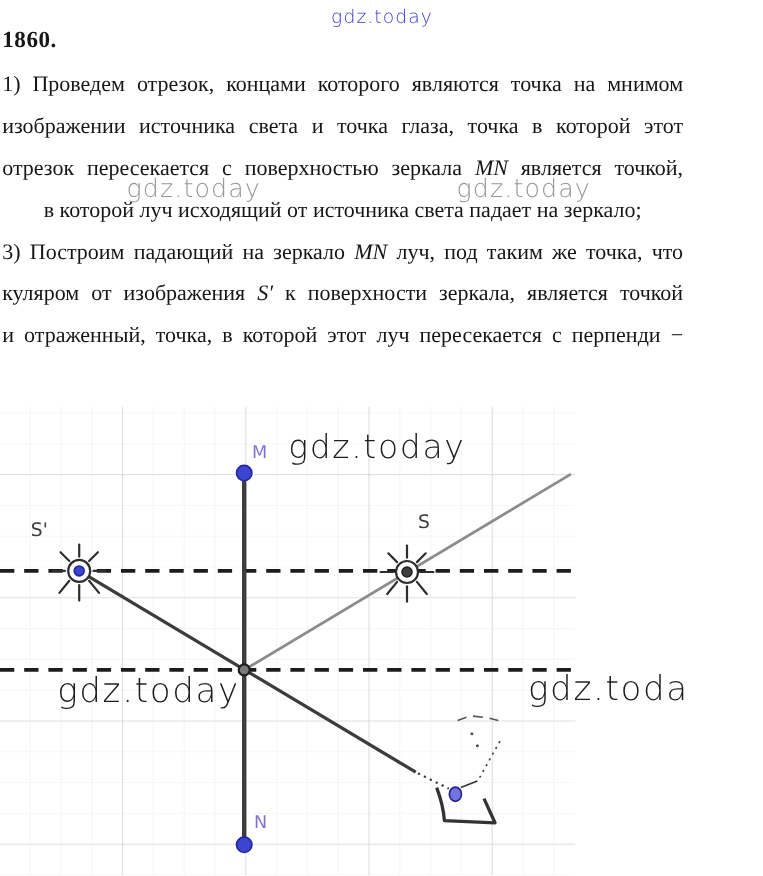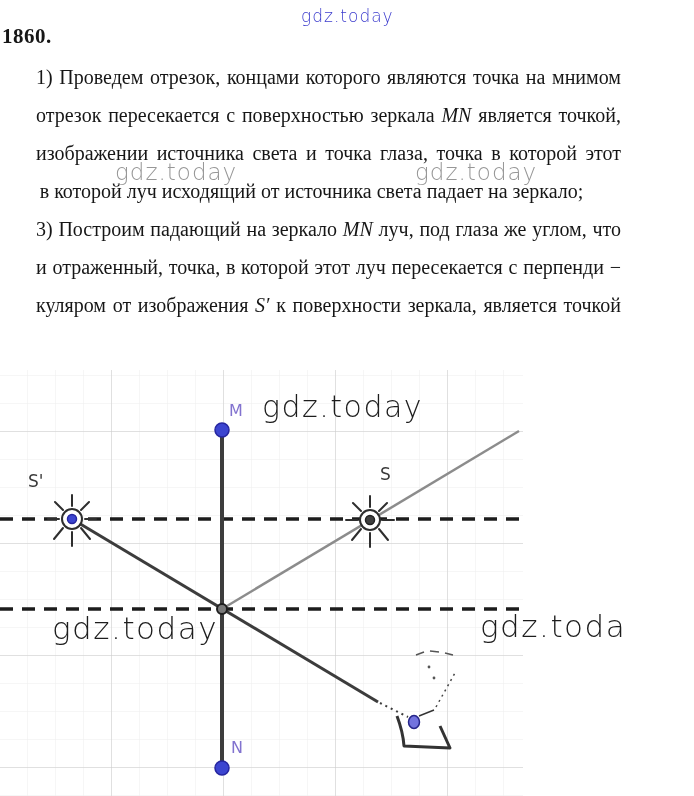--- a/index.html
+++ b/index.html
@@ -38,44 +38,44 @@
   .wm-bottom-left{left:52px;top:610px;font-size:31px;}
   .wm-bottom-right{left:480px;top:608px;font-size:31px;}
   .problem-number{
     position:absolute;left:2px;top:24px;font-size:21px;font-weight:bold;letter-spacing:.5px;
   }
   .solution{position:absolute;left:2px;right:3px;top:58px;}
   .tline{
     font-size:20px;line-height:38px;height:38px;white-space:nowrap;
     text-align:center;color:var(--ink);
   }
-  .tline.j{white-space:normal;text-align:justify;text-align-last:justify;margin-left:34px;}
+  .tline.j{white-space:normal;text-align:justify;text-align-last:justify;}
   .tline .it{font-style:italic;}
   .diagram{position:absolute;left:0;top:368px;}
   svg text{font-family:"DejaVu Sans","Liberation Sans",sans-serif;}
   .lbl-purple{fill:var(--label-purple);font-size:16px;}
   .lbl-gray{fill:var(--label-gray);font-size:17px;}
 </style>
 </head>
 <body>
 
 <div class="page">
 
   <div class="wm wm-top">gdz.today</div>
 
   <div class="problem-number">1860.</div>
 
   <div class="solution">
     <div class="tline j"><span>1) Проведем отрезок, концами которого являются точка на мнимом</span></div>
+    <div class="tline j"><span>изображении источника света и точка глаза, точка в которой этот</span></div>
     <div class="tline j"><span>отрезок пересекается с поверхностью зеркала </span><span class="it">MN</span><span> является точкой,</span></div>
-    <div class="tline j"><span>изображении источника света и точка глаза, точка в которой этот</span></div>
     <div class="tline"><span>в которой луч исходящий от источника света падает на зеркало;</span></div>
-    <div class="tline j"><span>3) Построим падающий на зеркало </span><span class="it">MN</span><span> луч, под глаза же углом, что</span></div>
+    <div class="tline j"><span>3) Построим падающий на зеркало </span><span class="it">MN</span><span> луч, под таким же точка, что</span></div>
+    <div class="tline j"><span>куляром от изображения </span><span class="it">S′</span><span> к поверхности зеркала, является точкой</span></div>
     <div class="tline j"><span>и отраженный, точка, в которой этот луч пересекается с перпенди −</span></div>
-    <div class="tline j"><span>куляром от изображения </span><span class="it">S′</span><span> к поверхности зеркала, является точкой</span></div>
   </div>
 
   <div class="wm wm-gray left">gdz.today</div>
   <div class="wm wm-gray right">gdz.today</div>
 
   <svg class="diagram" width="694" height="428" viewBox="0 368 694 428" xmlns="http://www.w3.org/2000/svg">
     <defs>
       <pattern id="gridMinor" patternUnits="userSpaceOnUse" width="28" height="28" x="27" y="11">
         <path d="M0,0 V28 M0,0 H28" stroke="#ededed" stroke-width="1" fill="none"></path>
       </pattern>

